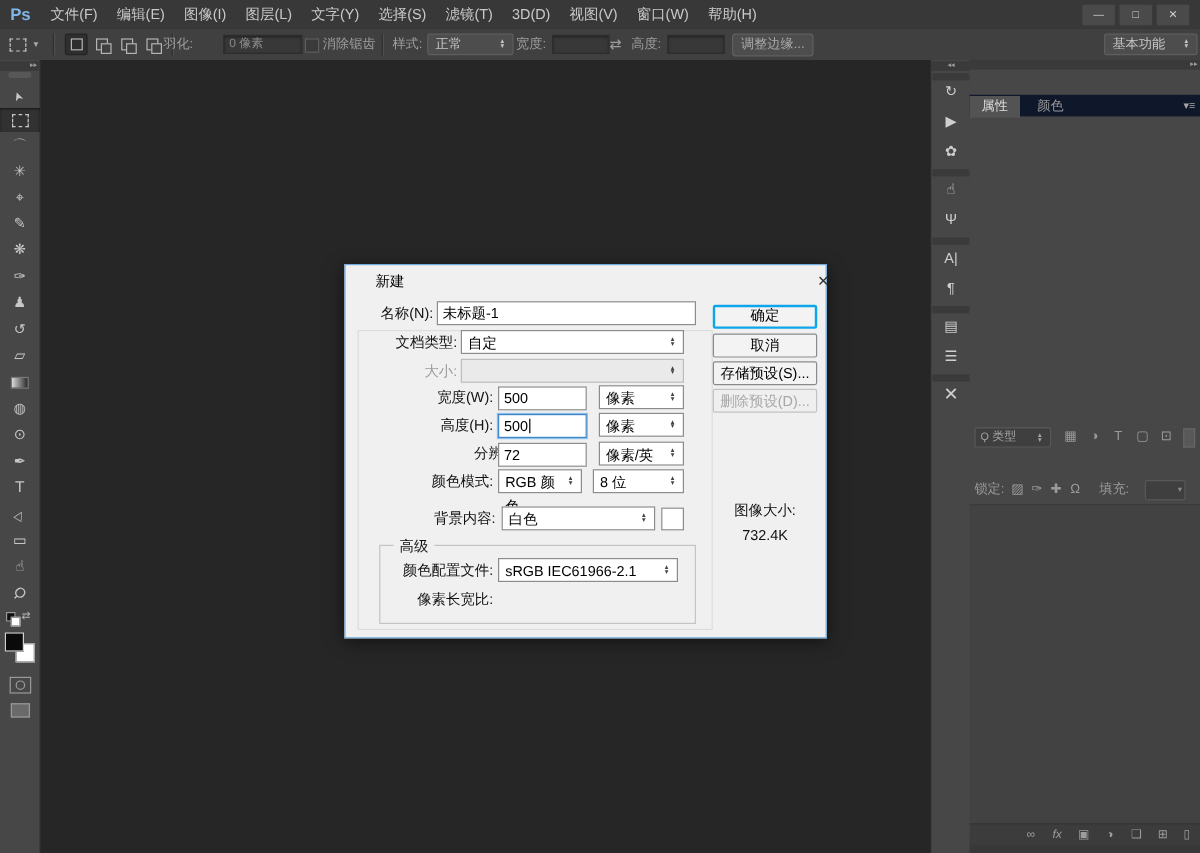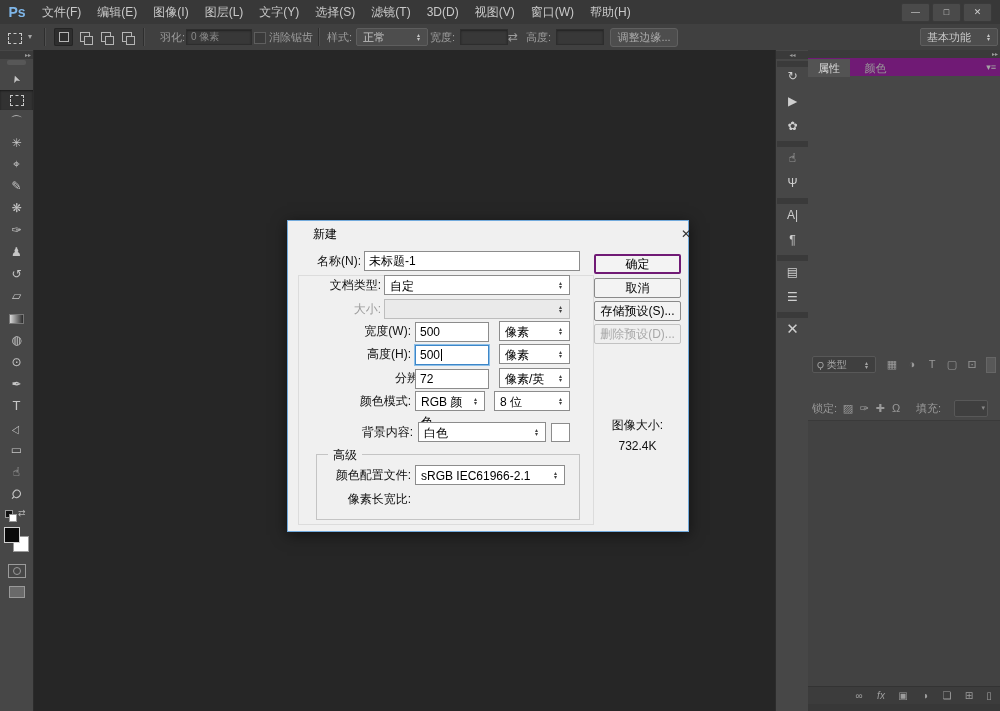--- a/index.html
+++ b/index.html
@@ -51,21 +51,21 @@
   #fgbg{position:absolute;left:3px;width:28px;height:28px;}
   #bg-swatch{position:absolute;left:10px;top:10px;width:14px;height:14px;background:#fff;border:1px solid #9a9a9a;}
   #fg-swatch{position:absolute;left:1px;top:1px;width:14px;height:14px;background:#0a0a0a;border:1px solid #d0d0d0;}
   .mini-swatch{position:absolute;width:6px;height:6px;border:1px solid #999;}
   .qmask{position:absolute;left:8px;width:16px;height:12px;border:1px solid #9a9a9a;}
   .qmask::after{content:"";position:absolute;left:4px;top:2px;width:6px;height:6px;border:1px solid #9a9a9a;border-radius:50%;}
   .smode{position:absolute;left:9px;width:14px;height:10px;border:1px solid #9a9a9a;background:#6a6a6a;}
 
   
   #panels{left:808px;top:50px;width:192px;height:661px;background:#474747;}
-  .tabbar{position:absolute;left:0;width:192px;height:18px;background:#701a75;}
+  .tabbar{position:absolute;left:0;width:192px;height:18px;background:#0f172a;margin-top:21px;}
   .tab{display:inline-block;padding:0 10px;font-size:11px;line-height:18px;color:#989898;}
   .tab.active{background:#535353;color:#dedede;}
   .panel-menu{position:absolute;right:4px;top:3px;color:#a5a5a5;font-size:9px;line-height:12px;}
   #prop-content{position:absolute;left:0;top:26px;width:192px;height:258px;background:#525252;}
   #prop-empty{padding:7px 8px;font-size:12px;color:#b4b4b4;border-bottom:1px solid #444;}
   #prop-scroll{position:absolute;right:1px;top:32px;width:7px;height:218px;background:#4b4b4b;border-left:1px solid #444;}
   .lrow{position:absolute;left:0;width:192px;height:20px;background:#474747;font-size:11px;color:#9a9a9a;}
   .lp-dd{position:absolute;top:2px;height:15px;background:#3f3f3f;border:1px solid #585858;border-radius:2px;
          font-size:10px;line-height:15px;color:#a5a5a5;padding:0 14px 0 4px;}
   .lp-box{position:absolute;top:2px;height:15px;background:#3f3f3f;border:1px solid #585858;border-radius:2px;width:32px;}
@@ -87,21 +87,21 @@
   .dlabel.disabled{color:#9b9b9b;}
   .inp{position:absolute;height:18px;background:#fff;border:1px solid #8c8c8c;font-size:12px;line-height:18px;padding:0 4px;color:#000;}
   .inp.focused{border:1px solid #3e86c7;box-shadow:0 0 0 1px #8cc0ea;}
   .caret{display:inline-block;width:1px;height:12px;background:#000;vertical-align:-2px;margin-left:1px;}
   .ldd{position:absolute;height:20px;background:#fff;border:1px solid #8c8c8c;font-size:12px;line-height:20px;
        padding:0 16px 0 5px;color:#000;box-sizing:border-box;}
   .ldd .spin{color:#444;}
   .ldd.disabled{background:#eaeaea;border-color:#bdbdbd;color:#9a9a9a;}
   .dbtn{position:absolute;width:87px;height:20px;background:#f3f3f3;border:1px solid #8a8a8a;border-radius:2px;
         font-size:12px;line-height:18px;text-align:center;color:#000;box-sizing:border-box;}
-  .dbtn.default{border:2px solid #701a75;line-height:16px;}
+  .dbtn.default{border:2px solid #0ea5e9;line-height:16px;font-family:Liberation Mono, monospace;}
   .dbtn.disabled{color:#a8a8a8;border-color:#c2c2c2;background:#efefef;}
   #dlg-groupbox{position:absolute;left:10px;top:54px;width:294px;height:248px;border:1px solid #dcdcdc;}
   #dlg-fieldset{position:absolute;left:28px;top:233px;width:262px;height:64px;border:1px solid #c4c4c4;}
   #dlg-legend{position:absolute;left:40px;top:226px;background:#f0f0f0;padding:0 5px;font-size:12px;color:#111;}
   .swatch{position:absolute;width:17px;height:17px;background:#fff;border:1px solid #8c8c8c;}
   #img-size-label{position:absolute;left:306px;top:196px;width:87px;text-align:center;font-size:12px;color:#111;}
   #img-size-value{position:absolute;left:306px;top:218px;width:87px;text-align:center;font-size:12px;color:#111;}
 </style>
 </head>
 <body>
@@ -128,21 +128,21 @@
 
 <div id="optionsbar" class="abs">
   <span class="abs" style="left:8px;top:5px;"><span class="marquee-mini"></span></span>
   <span class="abs" style="left:28px;top:0;font-size:8px;color:#a5a5a5;line-height:26px;">▾</span>
   <div class="osep" style="left:44px;"></div>
   <div class="mode-btn active" style="left:54px;"><span class="sq"></span></div>
   <div class="mode-btn" style="left:75px;"><span class="sq dbl"></span></div>
   <div class="mode-btn" style="left:96px;"><span class="sq dbl"></span></div>
   <div class="mode-btn" style="left:117px;"><span class="sq dbl"></span></div>
   <div class="osep" style="left:143px;"></div>
-  <span class="olabel" style="left:160px;">羽化:</span>
+  <span class="olabel" style="left:136px;">羽化:</span>
   <span class="oinput" style="left:186px;width:56px;">0 像素</span>
   <span class="checkbox" style="left:254px;"></span>
   <span class="olabel" style="left:269px;">消除锯齿</span>
   <div class="osep" style="left:318px;"></div>
   <span class="olabel" style="left:327px;">样式:</span>
   <span class="dd" style="left:356px;width:48px;"><span>正常</span><span class="spin"></span></span>
   <span class="olabel" style="left:430px;">宽度:</span>
   <span class="oinput" style="left:460px;width:38px;"></span>
   <span class="swap-glyph" style="left:508px;">⇄</span>
   <span class="olabel" style="left:526px;">高度:</span>

